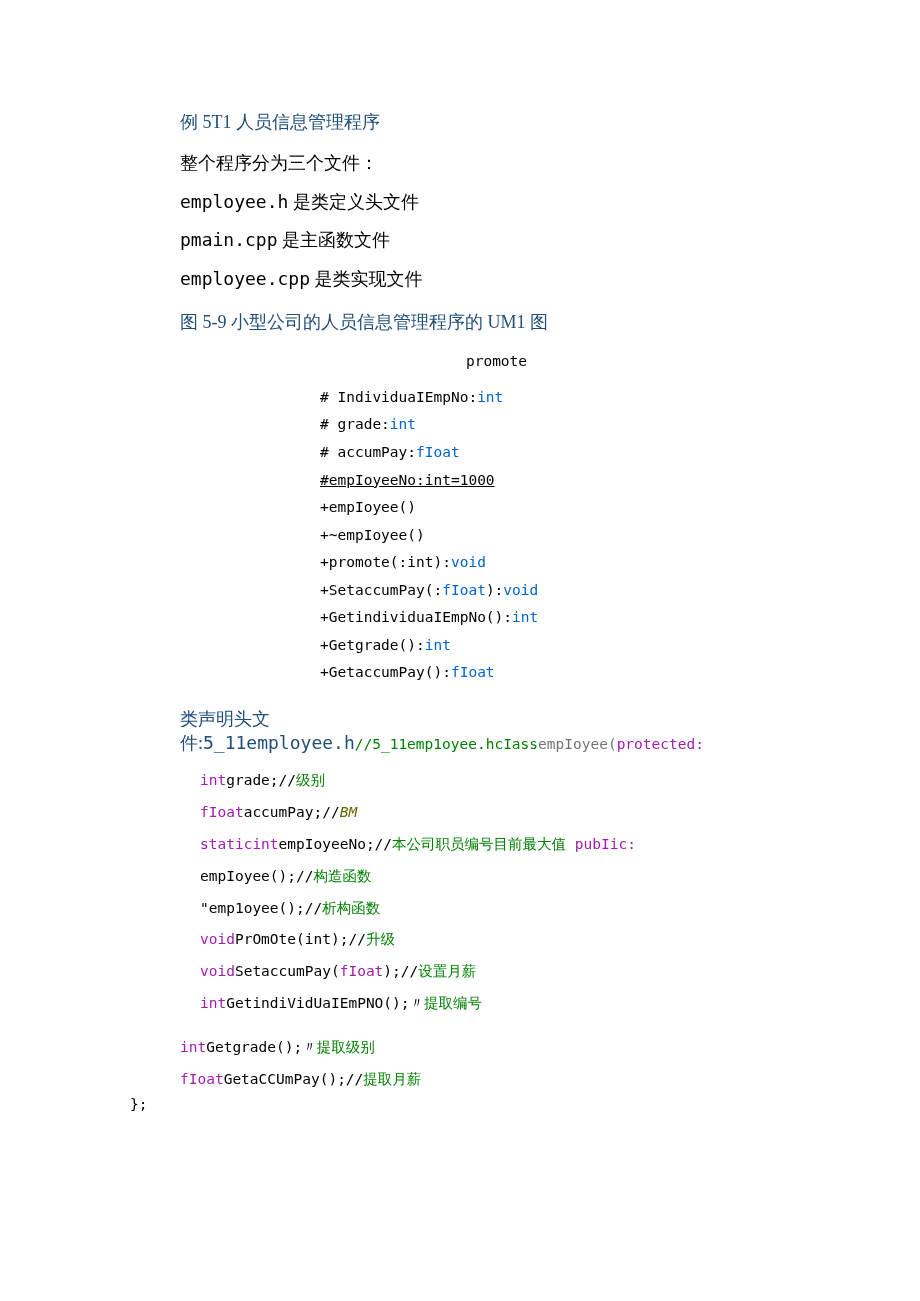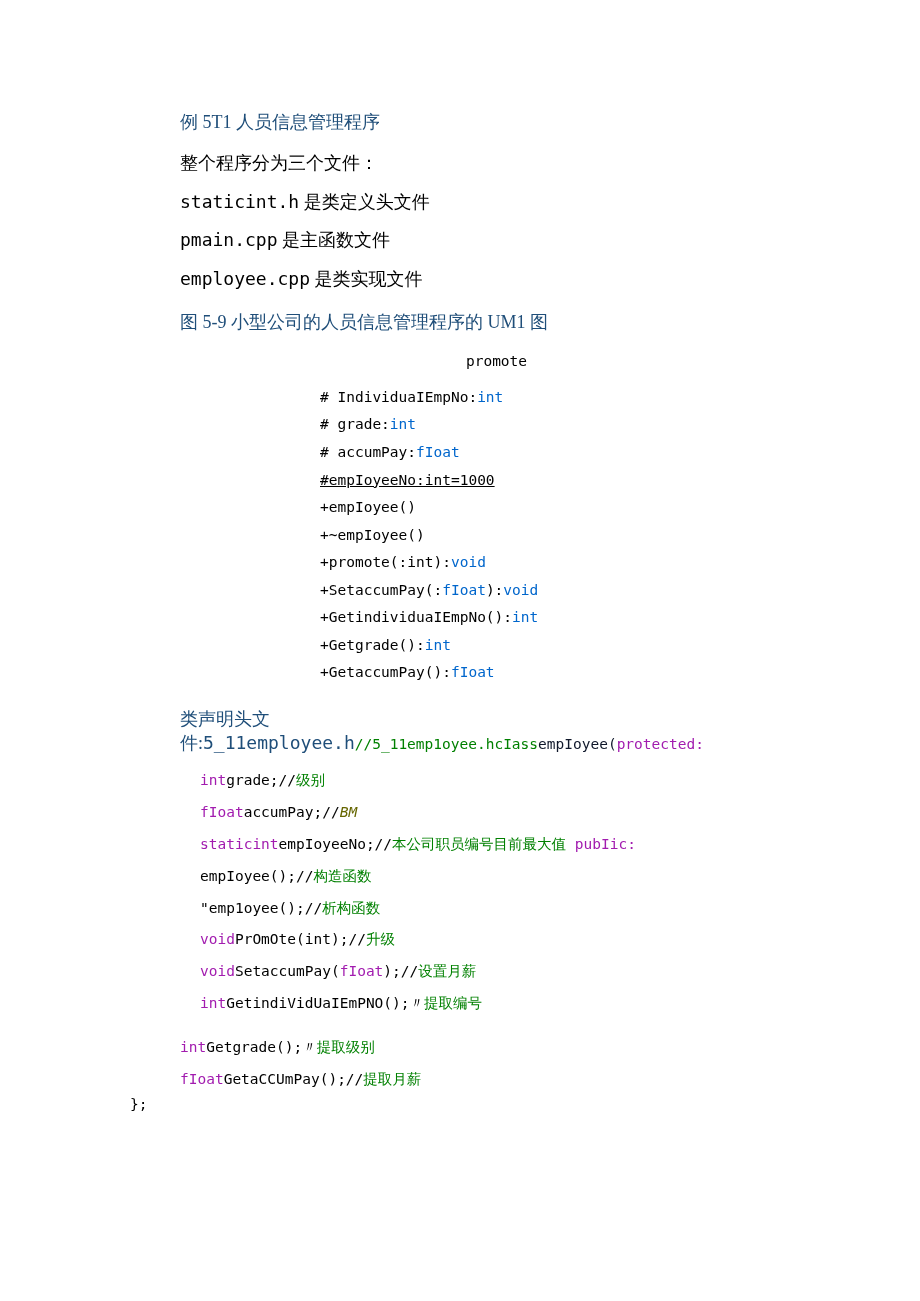--- a/index.html
+++ b/index.html
@@ -62,21 +62,21 @@
 </style>
 </head>
 <body>
 
 <div class="page">
 
   <div class="h-blue">例 5T1 人员信息管理程序</div>
 
   <div class="para">整个程序分为三个文件：</div>
   <div class="para">
-    <span class="mono">staticint.h</span><span> 是类定义头文件</span>
+    <span class="mono">employee.h</span><span> 是类定义头文件</span>
   </div>
   <div class="para">
     <span class="mono">pmain.cpp</span><span> 是主函数文件</span>
   </div>
   <div class="para">
     <span class="mono">employee.cpp</span><span> 是类实现文件</span>
   </div>
 
   <div class="h-blue" style="margin-top:16px;">图 5-9 小型公司的人员信息管理程序的 UM1 图</div>
 
@@ -91,21 +91,21 @@
         <div><span>+~empIoyee()</span></div>
         <div><span>+promote(:int):</span><span class="type-void">void</span></div>
         <div><span>+SetaccumPay(:</span><span class="type-int">fIoat</span>):<span class="type-void">void</span></div>
         <div><span>+GetindividuaIEmpNo():</span><span class="type-int">int</span></div>
         <div><span>+Getgrade():</span><span class="type-int">int</span></div>
         <div><span>+GetaccumPay():</span><span class="type-float">fIoat</span></div>
       </div>
   </div>
 
   <div class="section-title">
-    <span>  类声明头文件:</span><span class="mono">5_11employee.h</span><span class="mono comment-green" style="font-size:14.5px;">//5_11emp1oyee.hcIass</span><span class="mono" style="font-size:14.5px;color:#0f172a;">empIoyee(</span><span class="mono kw" style="font-size:14.5px;">protected:</span>
+    <span>  类声明头文件:</span><span class="mono">5_11employee.h</span><span class="mono comment-green" style="font-size:14.5px;">//5_11emp1oyee.hcIass</span><span class="mono" style="font-size:14.5px;color:#737373;">empIoyee(</span><span class="mono kw" style="font-size:14.5px;">protected:</span>
   </div>
 
   <div class="code-block" id="code-body">
       <div><span class="kw">int</span><span>grade;//</span><span class="comment-green">级别</span></div>
       <div><span class="kw">fIoat</span><span>accumPay;//</span><span class="comment-olive">BM</span></div>
       <div><span class="kw">staticint</span><span>empIoyeeNo;//</span><span class="comment-green">本公司职员编号目前最大值</span><span class="kw" style="font-size:14.5px;"> pubIic:</span></div>
       <div><span>empIoyee();//</span><span class="comment-green">构造函数</span></div>
       <div><span>"emp1oyee();//</span><span class="comment-green">析构函数</span></div>
       <div><span class="kw">void</span><span>PrOmOte(int);//</span><span class="comment-green">升级</span></div>
       <div><span class="kw">void</span><span>SetaccumPay(</span><span class="kw">fIoat</span><span>);//</span><span class="comment-green">设置月薪</span></div>

